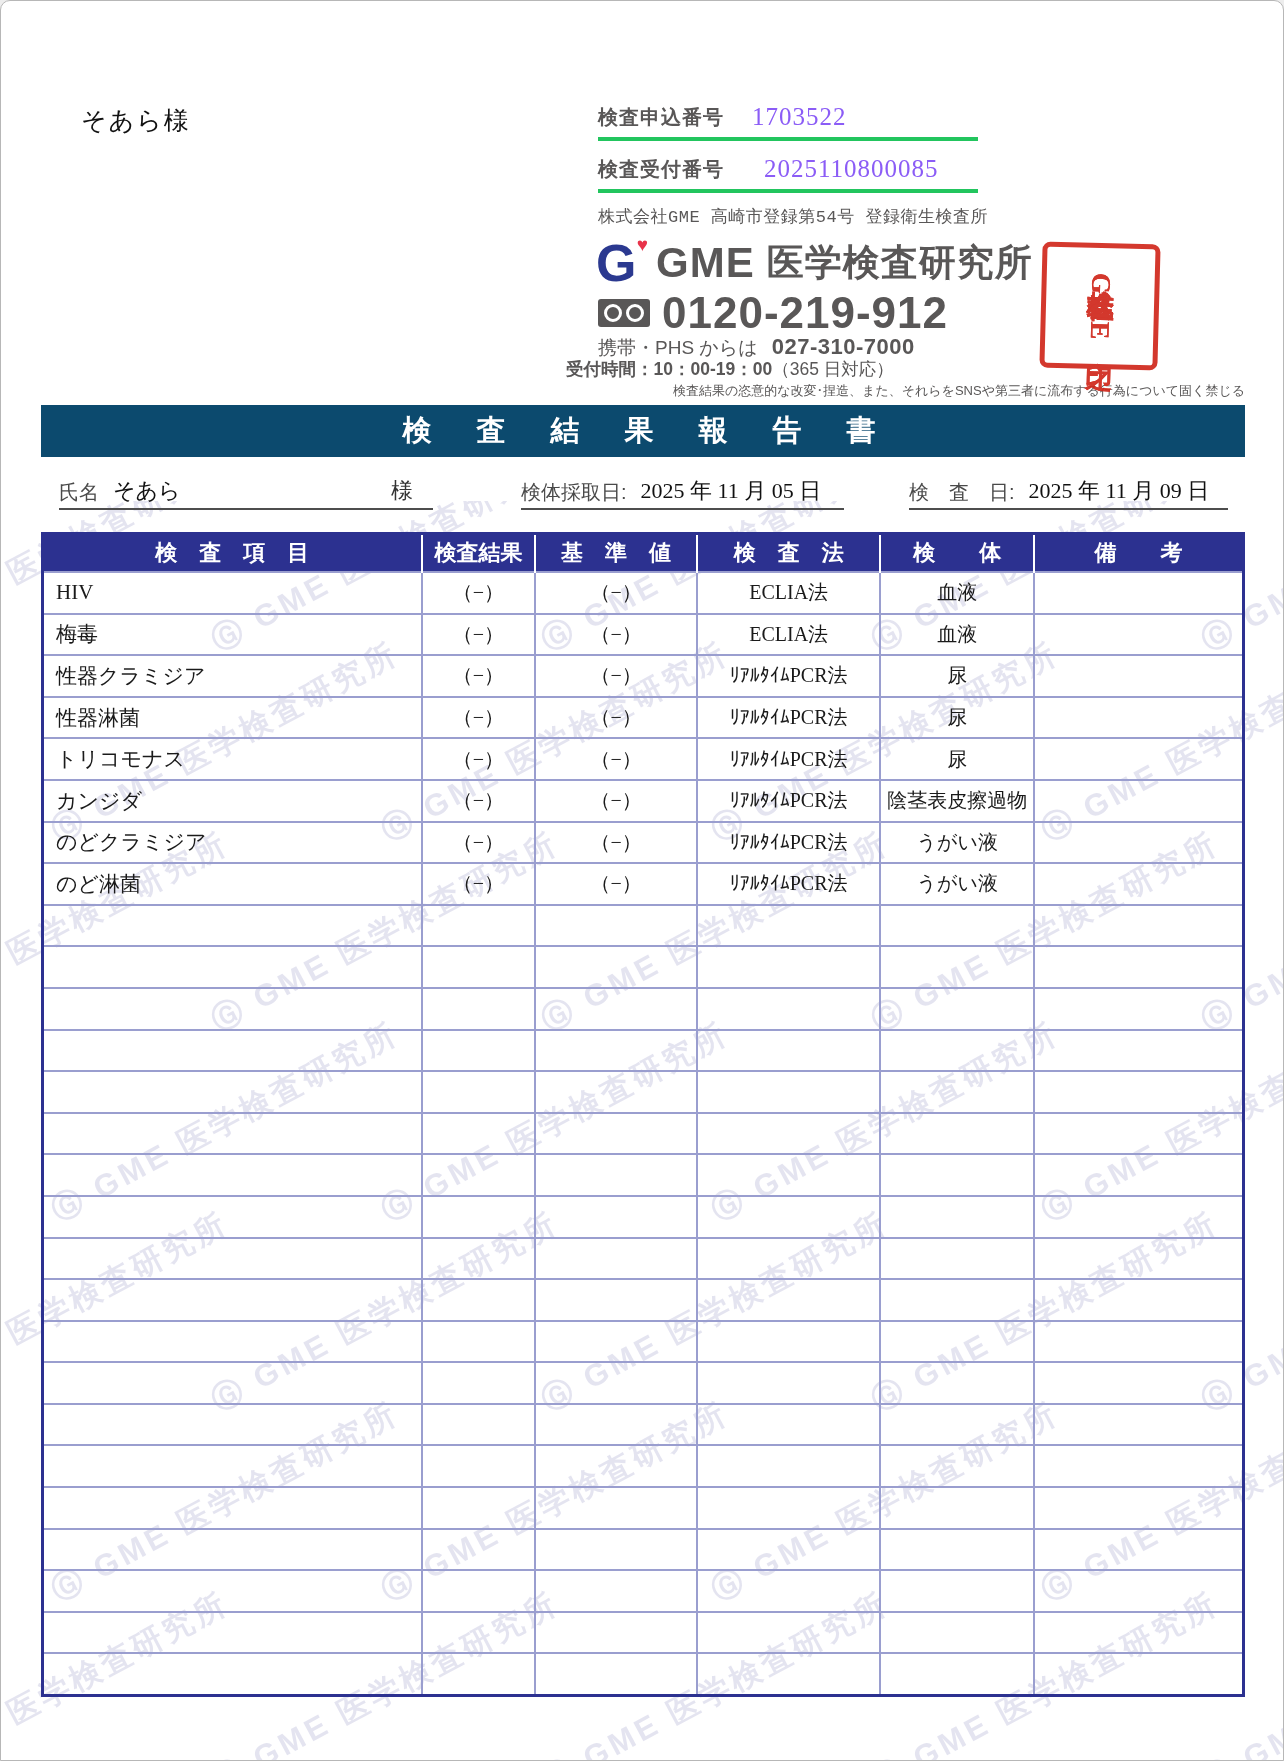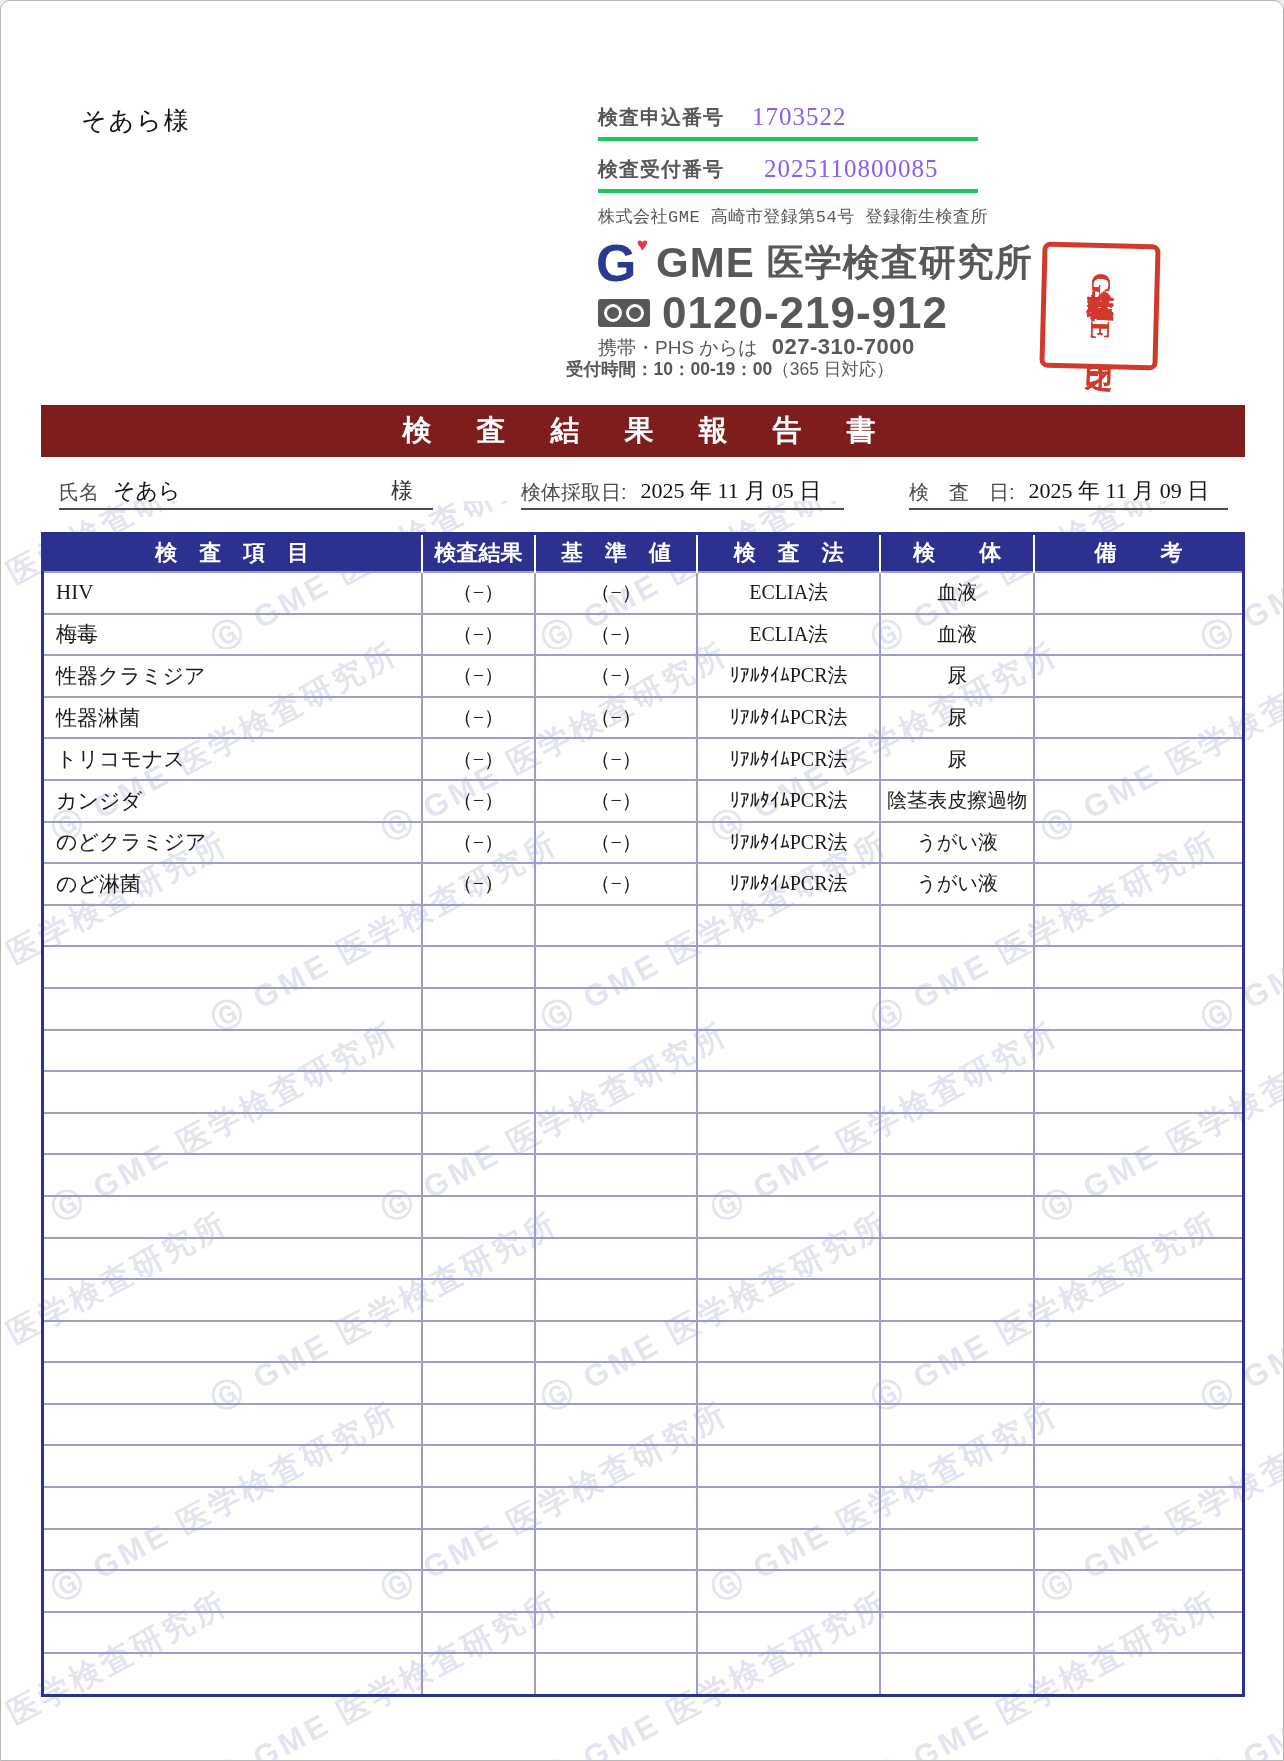--- a/index.html
+++ b/index.html
@@ -47,21 +47,21 @@
     font-family:"Liberation Sans","DejaVu Sans",sans-serif; font-size:13px; color:#595757; white-space:nowrap;}
 
   
   .seal{position:absolute; left:1040px; top:242px; width:104px; height:112px;
     border:5px solid #d0281c; border-radius:8px; transform:rotate(1.5deg);
     display:flex; justify-content:center; align-items:center; padding:2px;
     writing-mode:vertical-rl; font-weight:bold; font-size:27px; line-height:1.15;
     color:#d0281c; letter-spacing:1px; opacity:.92; text-shadow:0 0 .6px #d0281c;}
 
   
-  .title-bar{position:absolute; left:40px; top:404px; width:1204px; height:52px; background:#7f1d1d;
+  .title-bar{position:absolute; left:40px; top:404px; width:1204px; height:52px; background:#0c4a6e;
     display:flex; align-items:center; justify-content:center;}
   .title-bar span{font-family:"Liberation Sans","DejaVu Sans",sans-serif; font-weight:bold;
     color:#fff; font-size:29px; letter-spacing:8px;}
 
   
   .prow{position:absolute; top:471px; height:38px; border-bottom:2px solid #4d4d4d;
     display:flex; align-items:flex-end; padding-bottom:2px; box-sizing:border-box;}
   .prow-name{left:58px; width:374px;}
   .prow-sample{left:520px; width:323px;}
   .prow-exam{left:908px; width:319px;}
@@ -157,20 +157,21 @@
     </svg>
     <span class="freedial-num">0120-219-912</span>
   </div>
   <div class="mobile-row">
     <span>携帯・PHS からは</span><b>027-310-7000</b>
   </div>
   <div class="hours-row">
     <span class="hl">受付時間：10：00-19：00</span><span>（365 日対応）</span>
   </div>
 
+  <div class="warning">検査結果の恣意的な改変･捏造、また、それらをSNSや第三者に流布する行為について固く禁じる</div>
 
   <div class="seal">
     <span>株式会社GME之印</span>
   </div>
 
   <div class="title-bar">
     <span>検　査　結　果　報　告　書</span>
   </div>
 
   <div class="prow prow-name">

